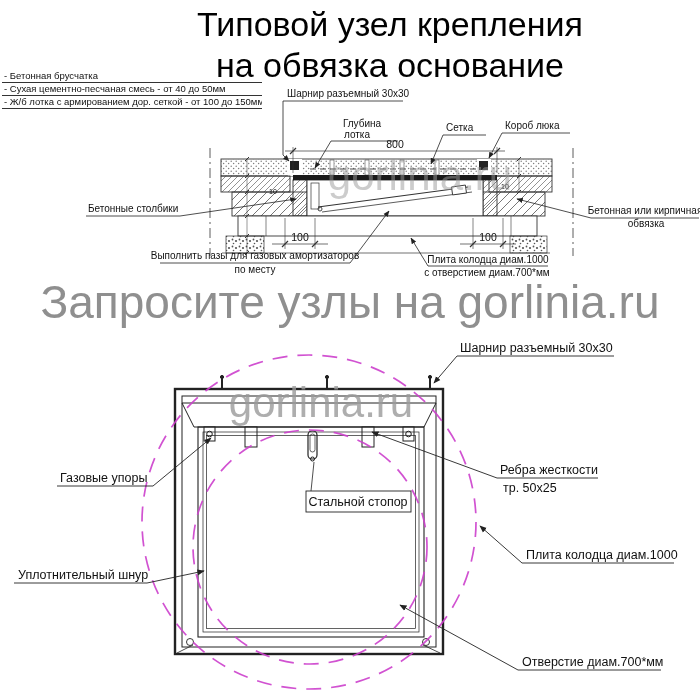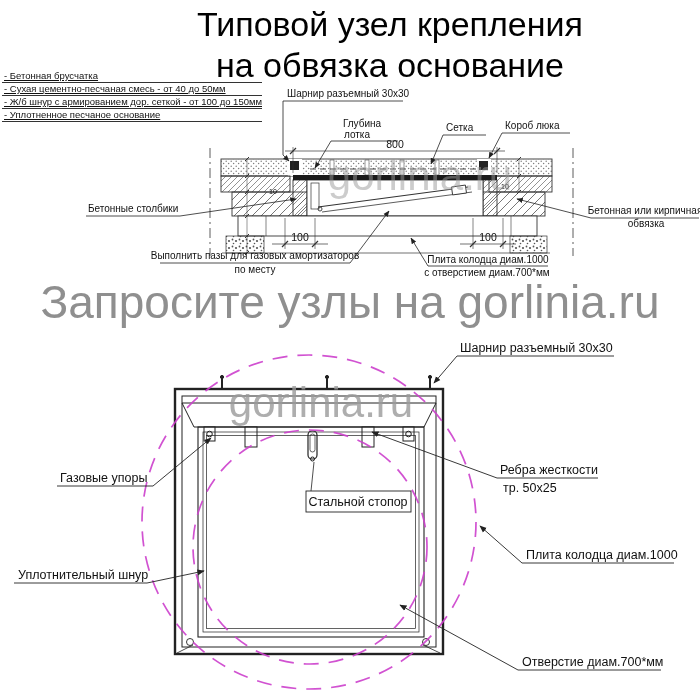--- a/index.html
+++ b/index.html
@@ -1,20 +1,20 @@
 <!DOCTYPE html>
 <html><head>
 <meta charset="utf-8">
 <style>
   html,body{margin:0;padding:0;background:#fff;}
   .shot{position:relative;width:700px;height:700px;background:#fff;overflow:hidden;
         font-family:"Liberation Sans",sans-serif;color:#000;}
   .title{position:absolute;top:4px;left:0;width:700px;text-align:center;
          font-size:34px;line-height:41px;color:#000;margin-left:40px;}
-  .legend{position:absolute;top:70px;left:2px;width:260px;font-size:9.5px;line-height:11px;color:#111;text-decoration:underline;}
+  .legend{position:absolute;top:70px;left:2px;width:260px;font-size:9.5px;line-height:11px;color:#111;}
   .legend .item{border-bottom:1px solid #333;padding:0 2px 1px 2px;white-space:nowrap;overflow:hidden;}
   .banner{position:absolute;top:276px;left:0;width:700px;text-align:center;
           font-size:46px;line-height:52px;color:#8f8f8f;white-space:nowrap;}
   svg{position:absolute;top:0;left:0;}
   svg text{font-family:"Liberation Sans",sans-serif;fill:#111;}
   .lbl{font-size:10px;}
   .lblB{font-size:12.5px;}
   .dim{font-size:10.5px;}
   .dimS{font-size:7px;}
   .wm{font-size:42px;fill:#9a9a9a;}
@@ -25,22 +25,21 @@
 <div class="shot">
 
   <div class="title">
     <div>Типовой узел крепления</div>
     <div>на обвязка основание</div>
   </div>
 
   <div class="legend">
     <div class="item">- Бетонная брусчатка</div>
     <div class="item">- Сухая цементно-песчаная смесь - от 40 до 50мм</div>
-    <div class="item">- Ж/б шнур с армированием дор. сеткой - от 100 до 150мм</div>
-    <div class="item">- Уплотненное песчаное основание</div>
+    <div class="item">- Ж/б лотка с армированием дор. сеткой - от 100 до 150мм</div>
   </div>
 
   <svg width="700" height="700" viewBox="0 0 700 700">
     <defs>
       <pattern id="pav" width="5" height="5" patternUnits="userSpaceOnUse">
         <circle cx="1.2" cy="1.3" r="0.75" fill="#808080"></circle>
         <circle cx="3.6" cy="3.5" r="0.75" fill="#808080"></circle>
       </pattern>
       <pattern id="diag" width="6" height="6" patternUnits="userSpaceOnUse">
         <path d="M0,6 L6,0" stroke="#666" stroke-width="0.7"></path>

